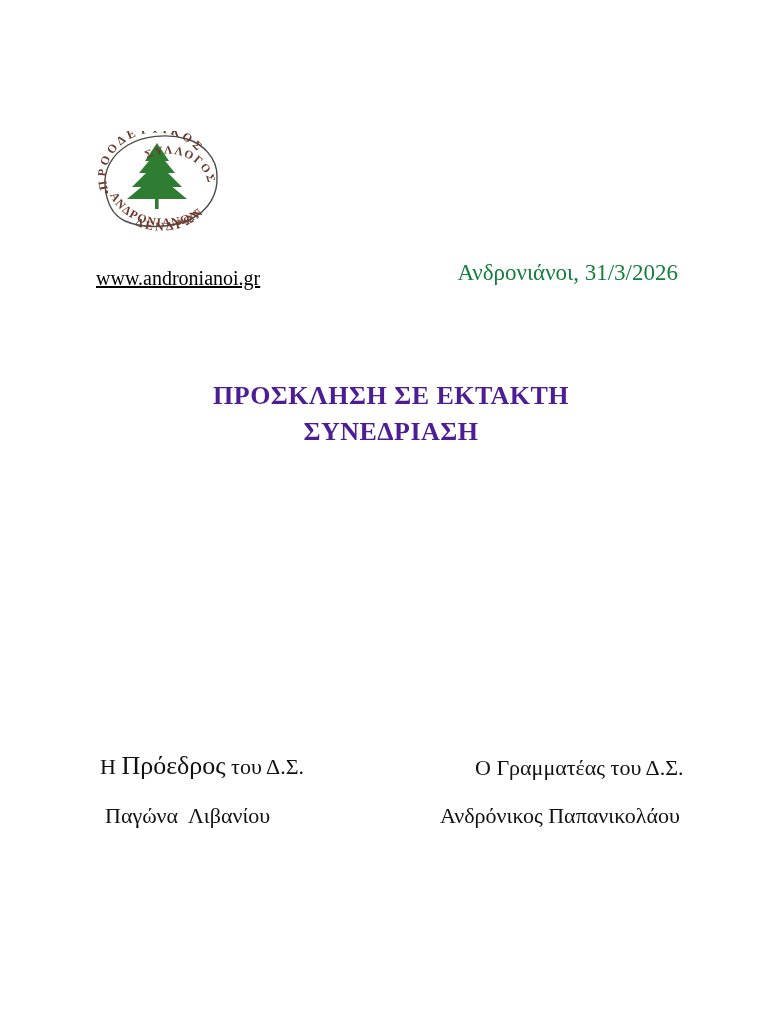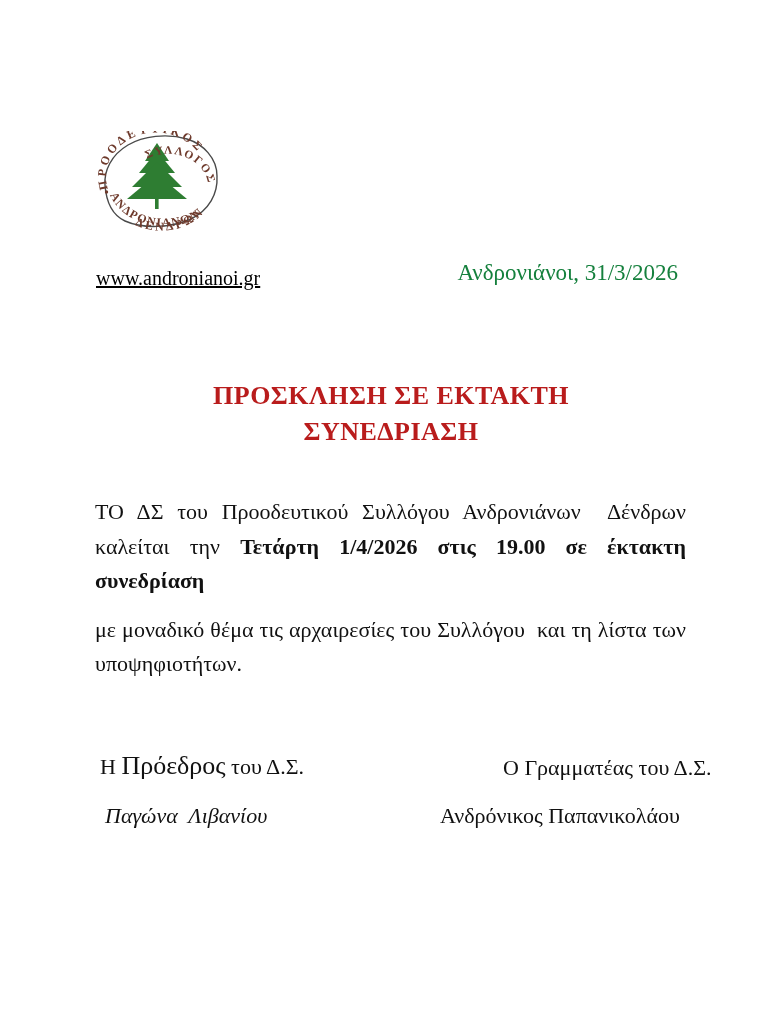--- a/index.html
+++ b/index.html
@@ -38,21 +38,21 @@
   .doc-title {
     position: absolute;
     left: 0;
     top: 378px;
     width: 782px;
     text-align: center;
     font-size: 26px;
     font-weight: bold;
     line-height: 36px;
     letter-spacing: 0.5px;
-    color: #b91c1c;
+    color: #4c1d95;
   }
   .body-text {
     position: absolute;
     left: 95px;
     top: 495px;
     width: 591px;
     font-size: 22px;
     line-height: 34.5px;
     text-align: justify;
   }
@@ -67,29 +67,27 @@
     left: 100px;
     top: 751px;
     font-size: 22px;
   }
   .sig-role-left .role-big { font-size: 26px; }
   .sig-role-right {
     position: absolute;
     left: 475px;
     top: 755px;
     font-size: 22px;
-    margin-left: 28px;
   }
   .sig-name-left {
     position: absolute;
     left: 105px;
     top: 803px;
     font-size: 22px;
     white-space: pre-wrap;
-    font-style: italic;
   }
   .sig-name-right {
     position: absolute;
     left: 440px;
     top: 803px;
     font-size: 22px;
     white-space: pre-wrap;
   }
   .seal-text {
     font-family: "Liberation Serif", "DejaVu Serif", serif;
@@ -136,24 +134,20 @@
 
   <a class="website-link" href="#">www.andronianoi.gr</a>
 
   <div class="place-date">Ανδρονιάνοι, 31/3/2026</div>
 
   <div class="doc-title">
     <div>ΠΡΟΣΚΛΗΣΗ ΣΕ ΕΚΤΑΚΤΗ</div>
     <div>ΣΥΝΕΔΡΙΑΣΗ</div>
   </div>
 
-  <div class="body-text">
-    <p><span>ΤΟ ΔΣ του Προοδευτικού Συλλόγου Ανδρονιάνων  Δένδρων καλείται την </span><span class="bold">Τετάρτη 1/4/2026 στις 19.00 σε έκτακτη συνεδρίαση</span></p>
-    <p class="second">με μοναδικό θέμα τις αρχαιρεσίες του Συλλόγου  και τη λίστα των υποψηφιοτήτων.</p>
-  </div>
 
   <div class="sig-role-left"><span>Η </span><span class="role-big">Πρόεδρος</span><span> του Δ.Σ.</span></div>
 
   <div class="sig-role-right">Ο Γραμματέας του Δ.Σ.</div>
 
   <div class="sig-name-left">Παγώνα  Λιβανίου</div>
 
   <div class="sig-name-right">Ανδρόνικος Παπανικολάου</div>
 
 </div>

